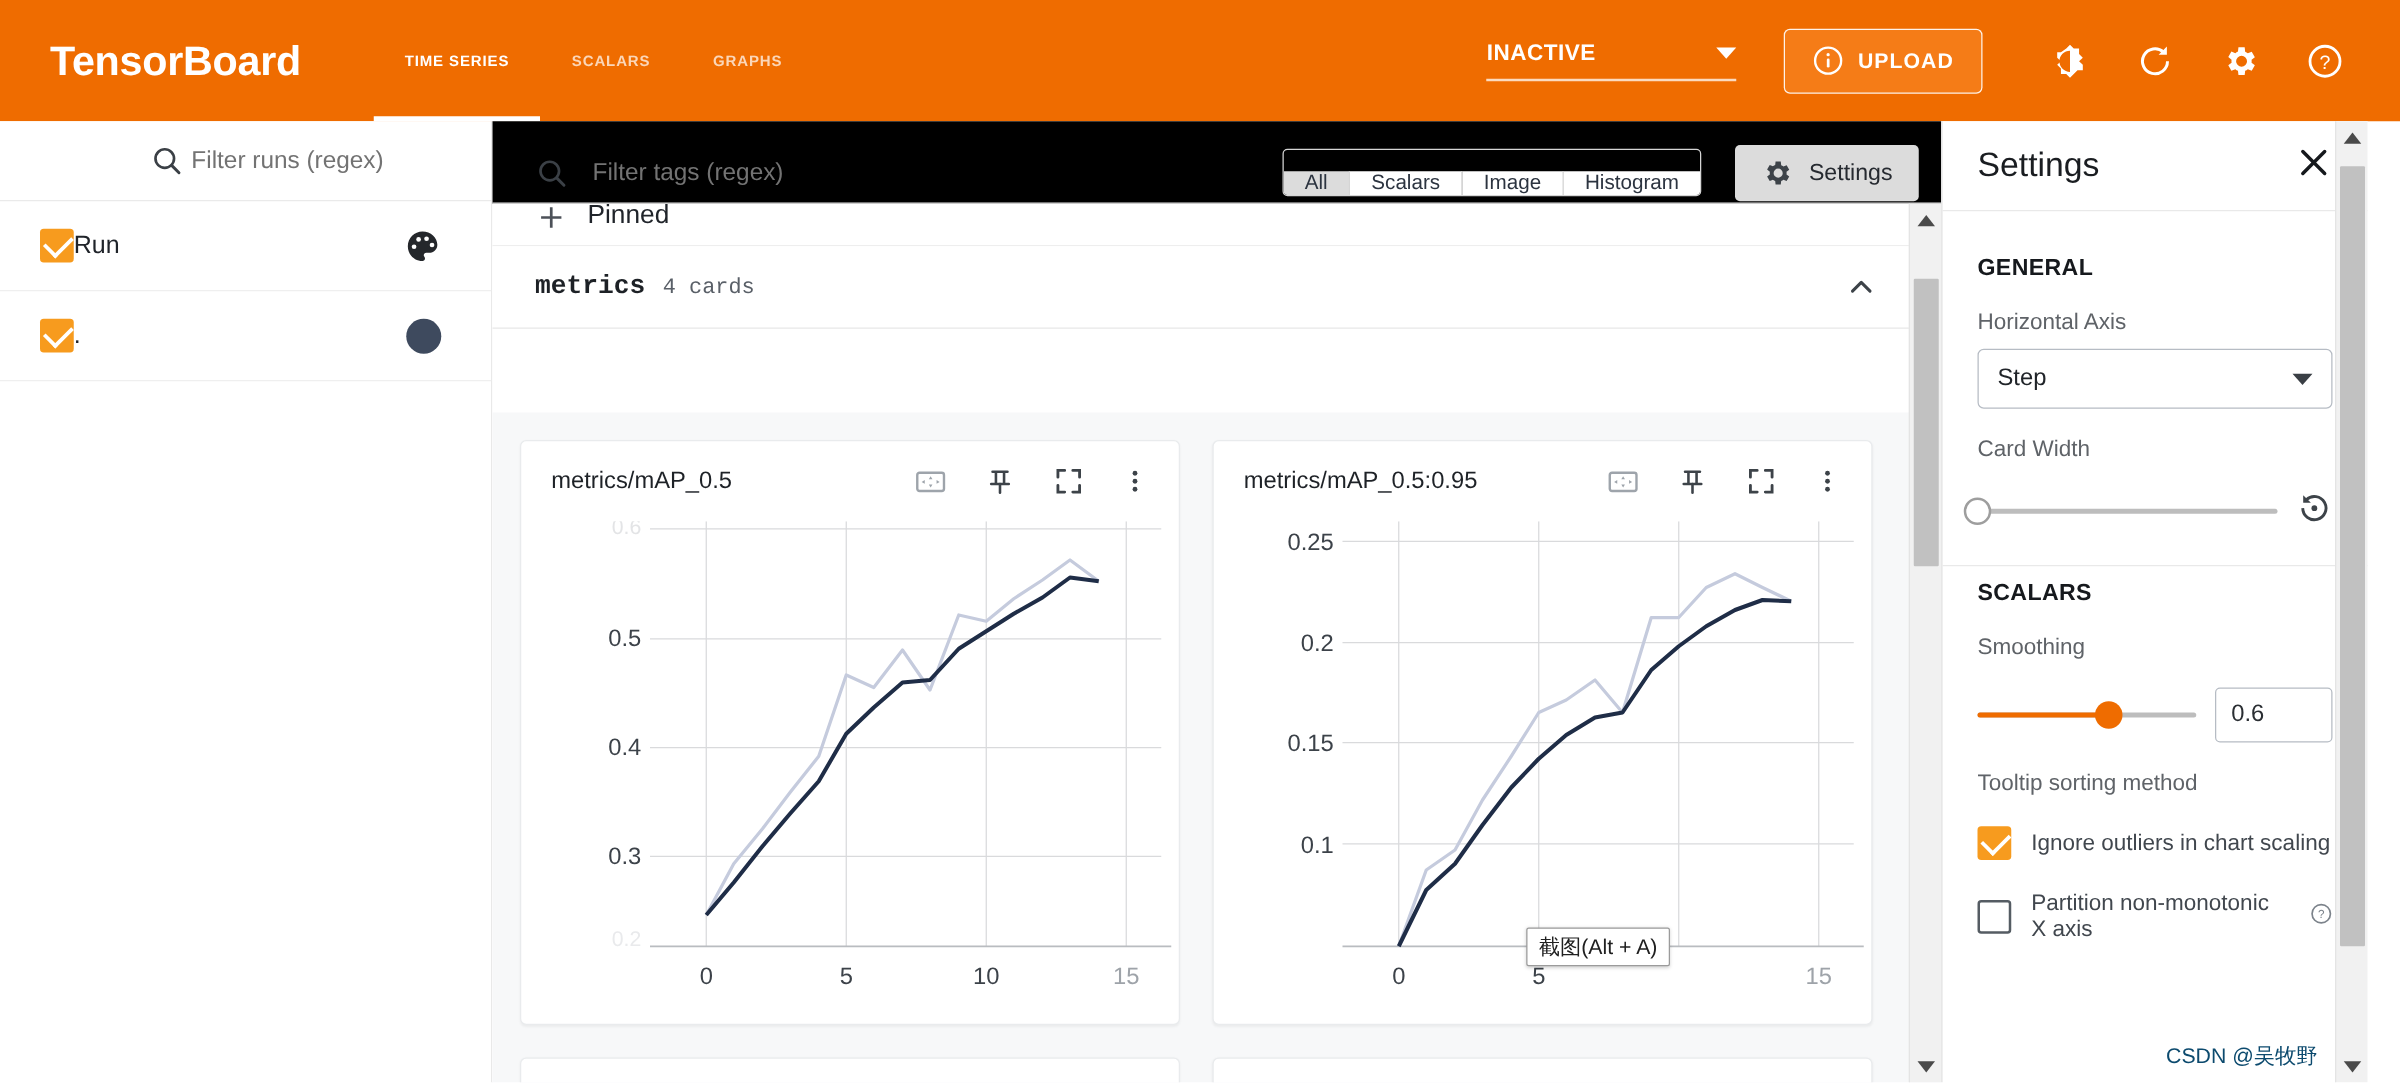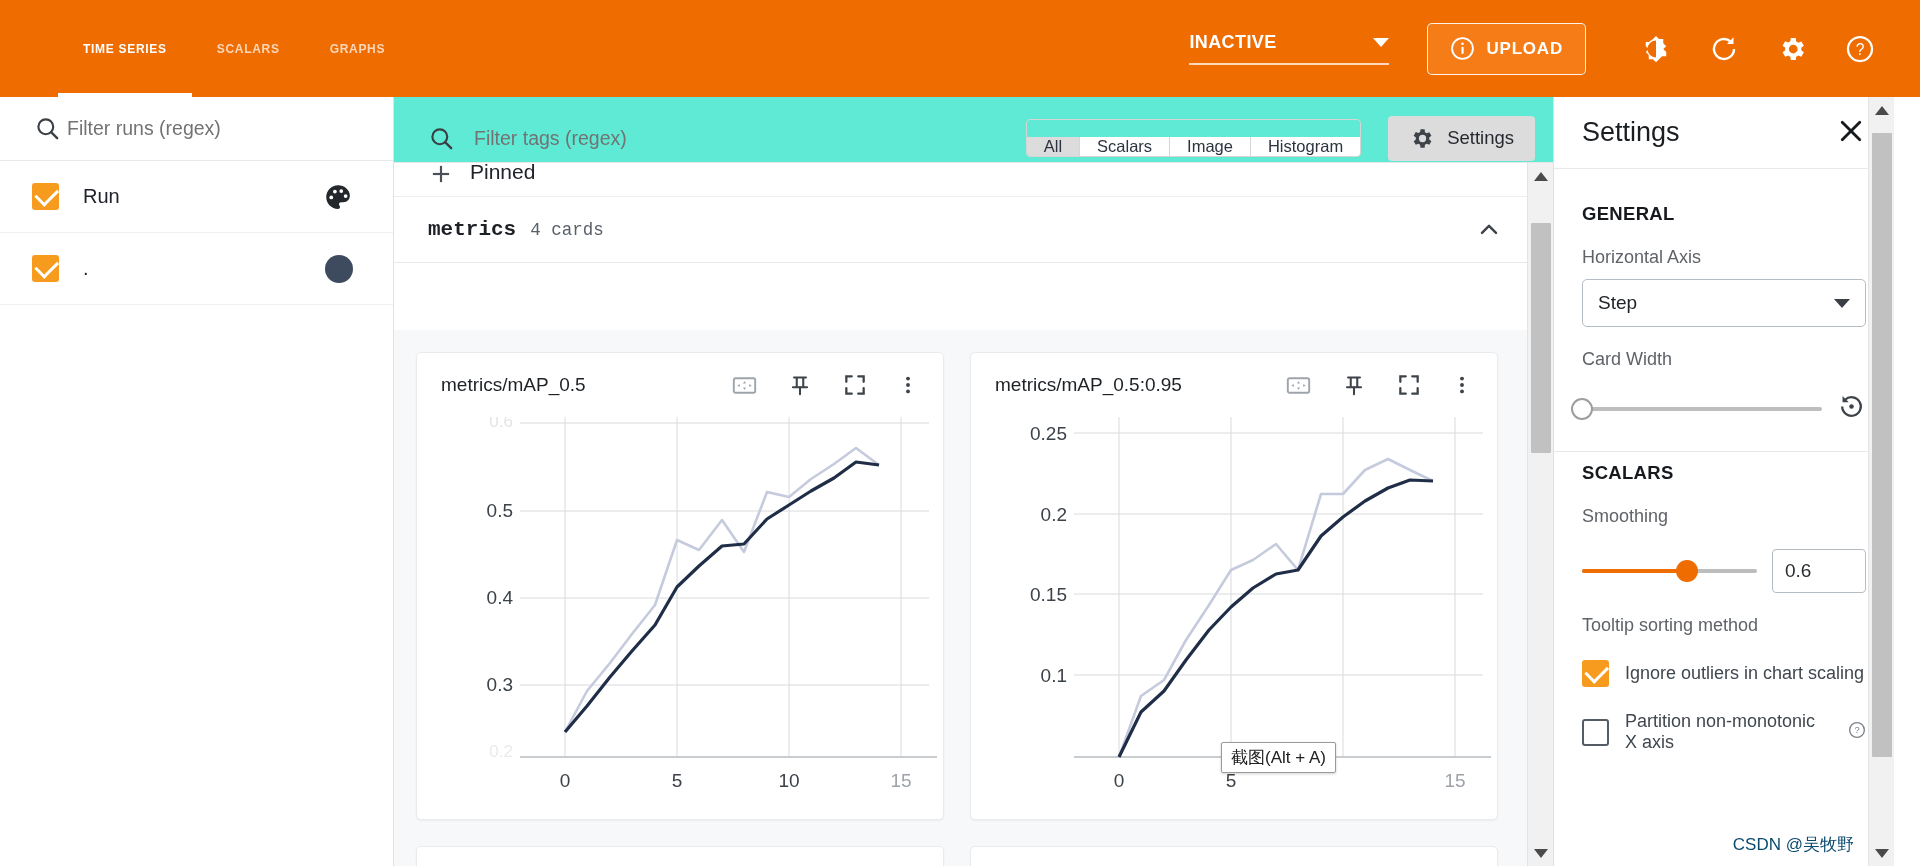--- a/index.html
+++ b/index.html
@@ -60,26 +60,26 @@
     justify-content: center; cursor: pointer; border-radius: 50%;
   }
 
   
   .sidebar {
     position: absolute; left: 0; top: 97px; width: 394px; height: 769px;
     background: #fff; border-right: 1px solid #e2e2e2;
   }
   .filter-row {
     display: flex; align-items: center; height: 64px; padding-left: 34px;
-    border-bottom: 1px solid #eaeaea; gap: 6px;
+    border-bottom: 1px solid #eaeaea; gap: 6px; justify-content: center;
   }
   .filter-placeholder { color: #737373; font-size: 19.5px; }
   .run-row {
     display: flex; align-items: center; height: 72px; padding: 0 40px 0 32px;
-    border-bottom: 1px solid #efefef; gap: 24px;
+    border-bottom: 1px solid #efefef; 
   }
   .cb {
     width: 27px; height: 27px; border-radius: 3px; background: #f79b1e;
     display: flex; align-items: center; justify-content: center; flex: 0 0 auto;
     cursor: pointer;
   }
   .cb::after {
     content: ""; width: 11px; height: 18px; border: solid #fff;
     border-width: 0 3.2px 3.2px 0; transform: rotate(45deg) translate(-1px,-2px);
   }
@@ -88,21 +88,21 @@
   .run-label { font-size: 20px; color: #20242a; flex: 1; }
   .run-dot { width: 28px; height: 28px; border-radius: 50%; background: #3e4a5e; }
 
   
   .main {
     position: absolute; left: 394px; top: 97px;
     width: 1159px; height: 769px; background: #fff;
   }
   .tags-bar {
     display: flex; align-items: center; height: 66px;
-    border-bottom: 1px solid #e6e6e6; padding: 17px 8px 0 34px; background:#5eead4;
+    border-bottom: 1px solid #e6e6e6; padding: 17px 8px 0 34px; background:#000000;
   }
   .tags-placeholder { color: #737373; font-size: 19.5px; margin-left: 19px; }
   .chipset {
     margin-left: auto; display: flex; border: 1px solid #d5d5d5;
     border-radius: 4px; overflow: hidden; height: 38px; align-items: flex-end;
   }
   .chip {
     display: flex; align-items: center; padding: 0 17px; font-size: 16.5px;
     color: #2c3440; border-right: 1px solid #d5d5d5; cursor: pointer; background:#fff;
   }
@@ -228,20 +228,21 @@
     position: absolute; right: 40px; bottom: 10px;
     font-size: 17px; color: #0c4a6e; white-space: nowrap;
   }
 </style>
 </head>
 <body>
 
 <div id="app">
 
   <div class="appbar">
+    <div class="brand">TensorBoard</div>
 
     <div class="nav">
       <div class="nav-tab active">TIME SERIES</div>
       <div class="nav-tab">SCALARS</div>
       <div class="nav-tab">GRAPHS</div>
     </div>
 
     <div class="appbar-right">
       <div class="inactive-select">
         <span>INACTIVE</span>

